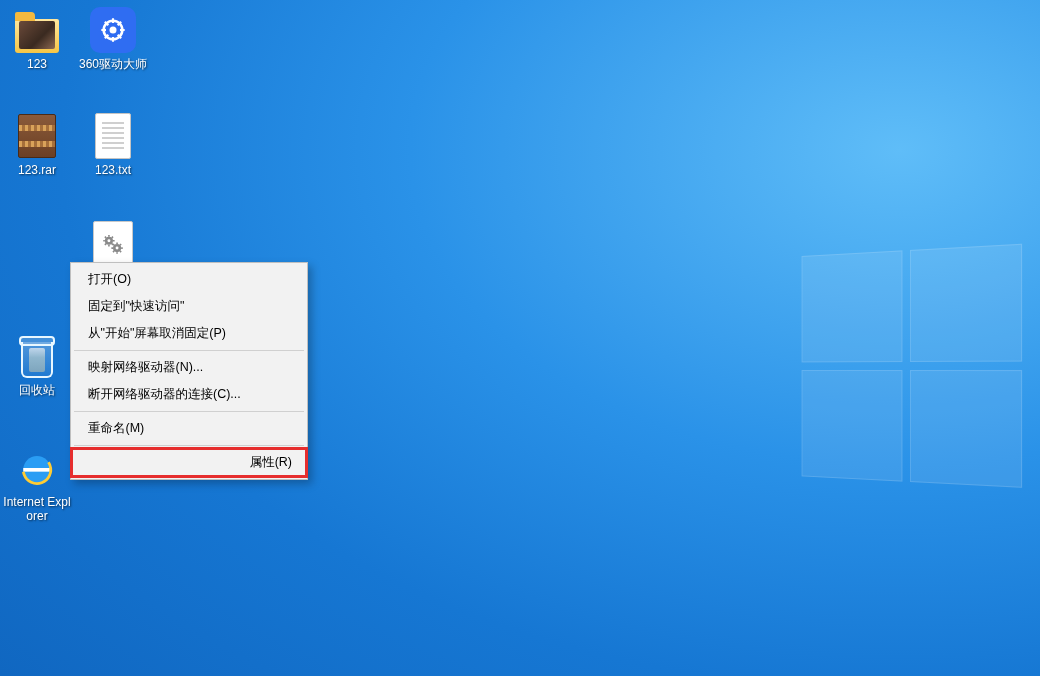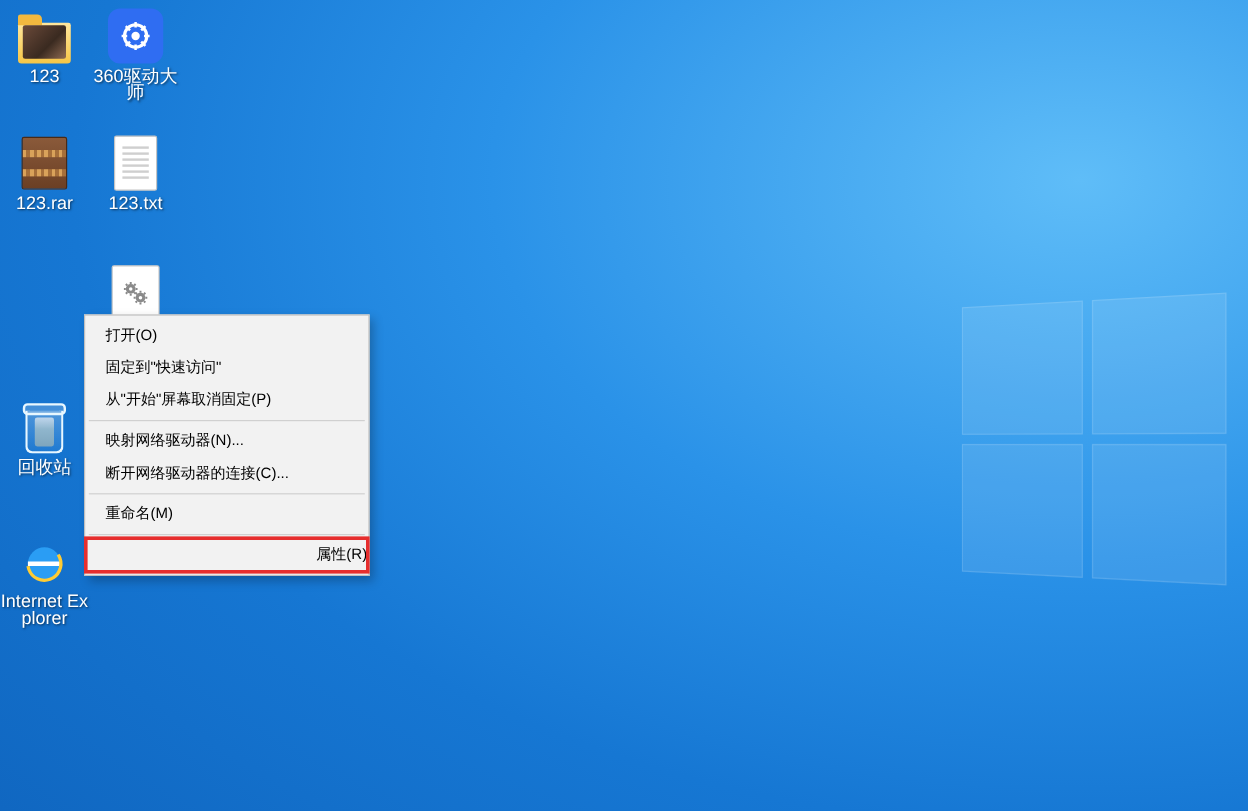--- a/index.html
+++ b/index.html
@@ -31,21 +31,21 @@
   .win-logo .p2 { left: 120px; top: 0;   width: 112px; height: 112px; }
   .win-logo .p3 { left: 0;   top: 120px; width: 112px; height: 112px; }
   .win-logo .p4 { left: 120px; top: 120px; width: 112px; height: 112px; }
   
   
   .icon {
     position: absolute;
     width: 74px;
     text-align: center;
     color: #fff;
-    font-size: 15px;
+    font-size: 12px;
     cursor: default;
   }
   .icon .glyph {
     width: 48px;
     height: 48px;
     margin: 0 auto 3px auto;
     display: flex;
     align-items: center;
     justify-content: center;
   }
@@ -161,21 +161,21 @@
     left:70px; top:262px;
     width:238px;
     background:#f2f2f2;
     border:1px solid #bfbfbf;
     box-shadow: 4px 4px 8px rgba(0,0,0,.25);
     padding: 3px 1px;
     font-size: 12.5px;
     color:#000;
   }
   .context-menu .mi {
-    padding: 5px 0 5px 16px;
+    padding: 5px 14px 5px 16px;
     cursor: default;
     white-space: nowrap;
   }
   .context-menu hr {
     border:none;border-top:1px solid #d0d0d0;margin:3px 2px;
   }
   .context-menu .mi.highlight-box {
     outline: 3px solid #e62e2e;
     outline-offset: -1px;
     position: relative;

